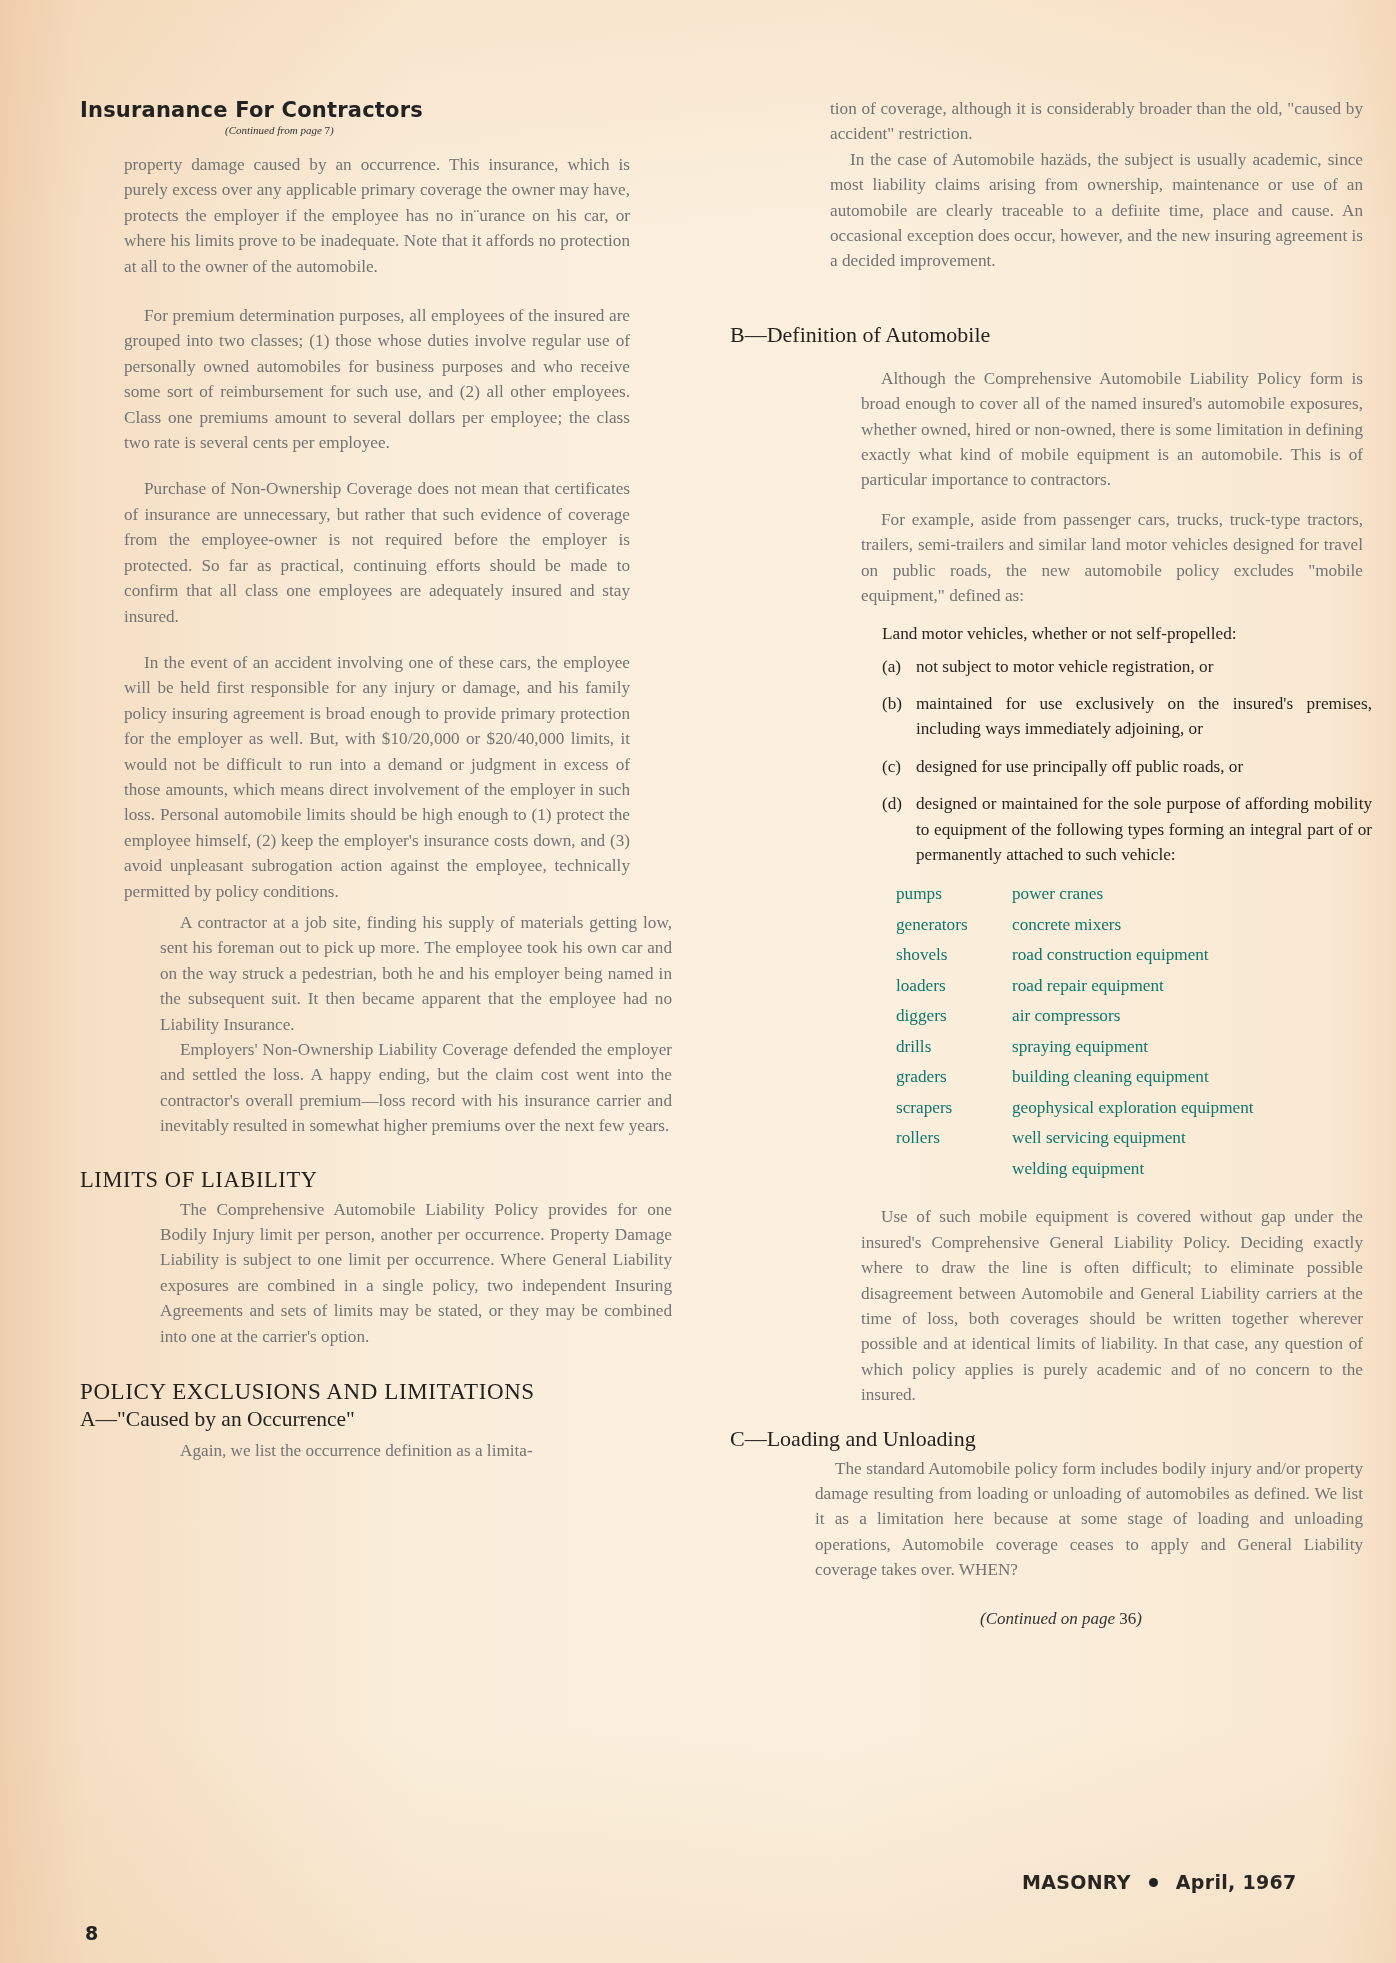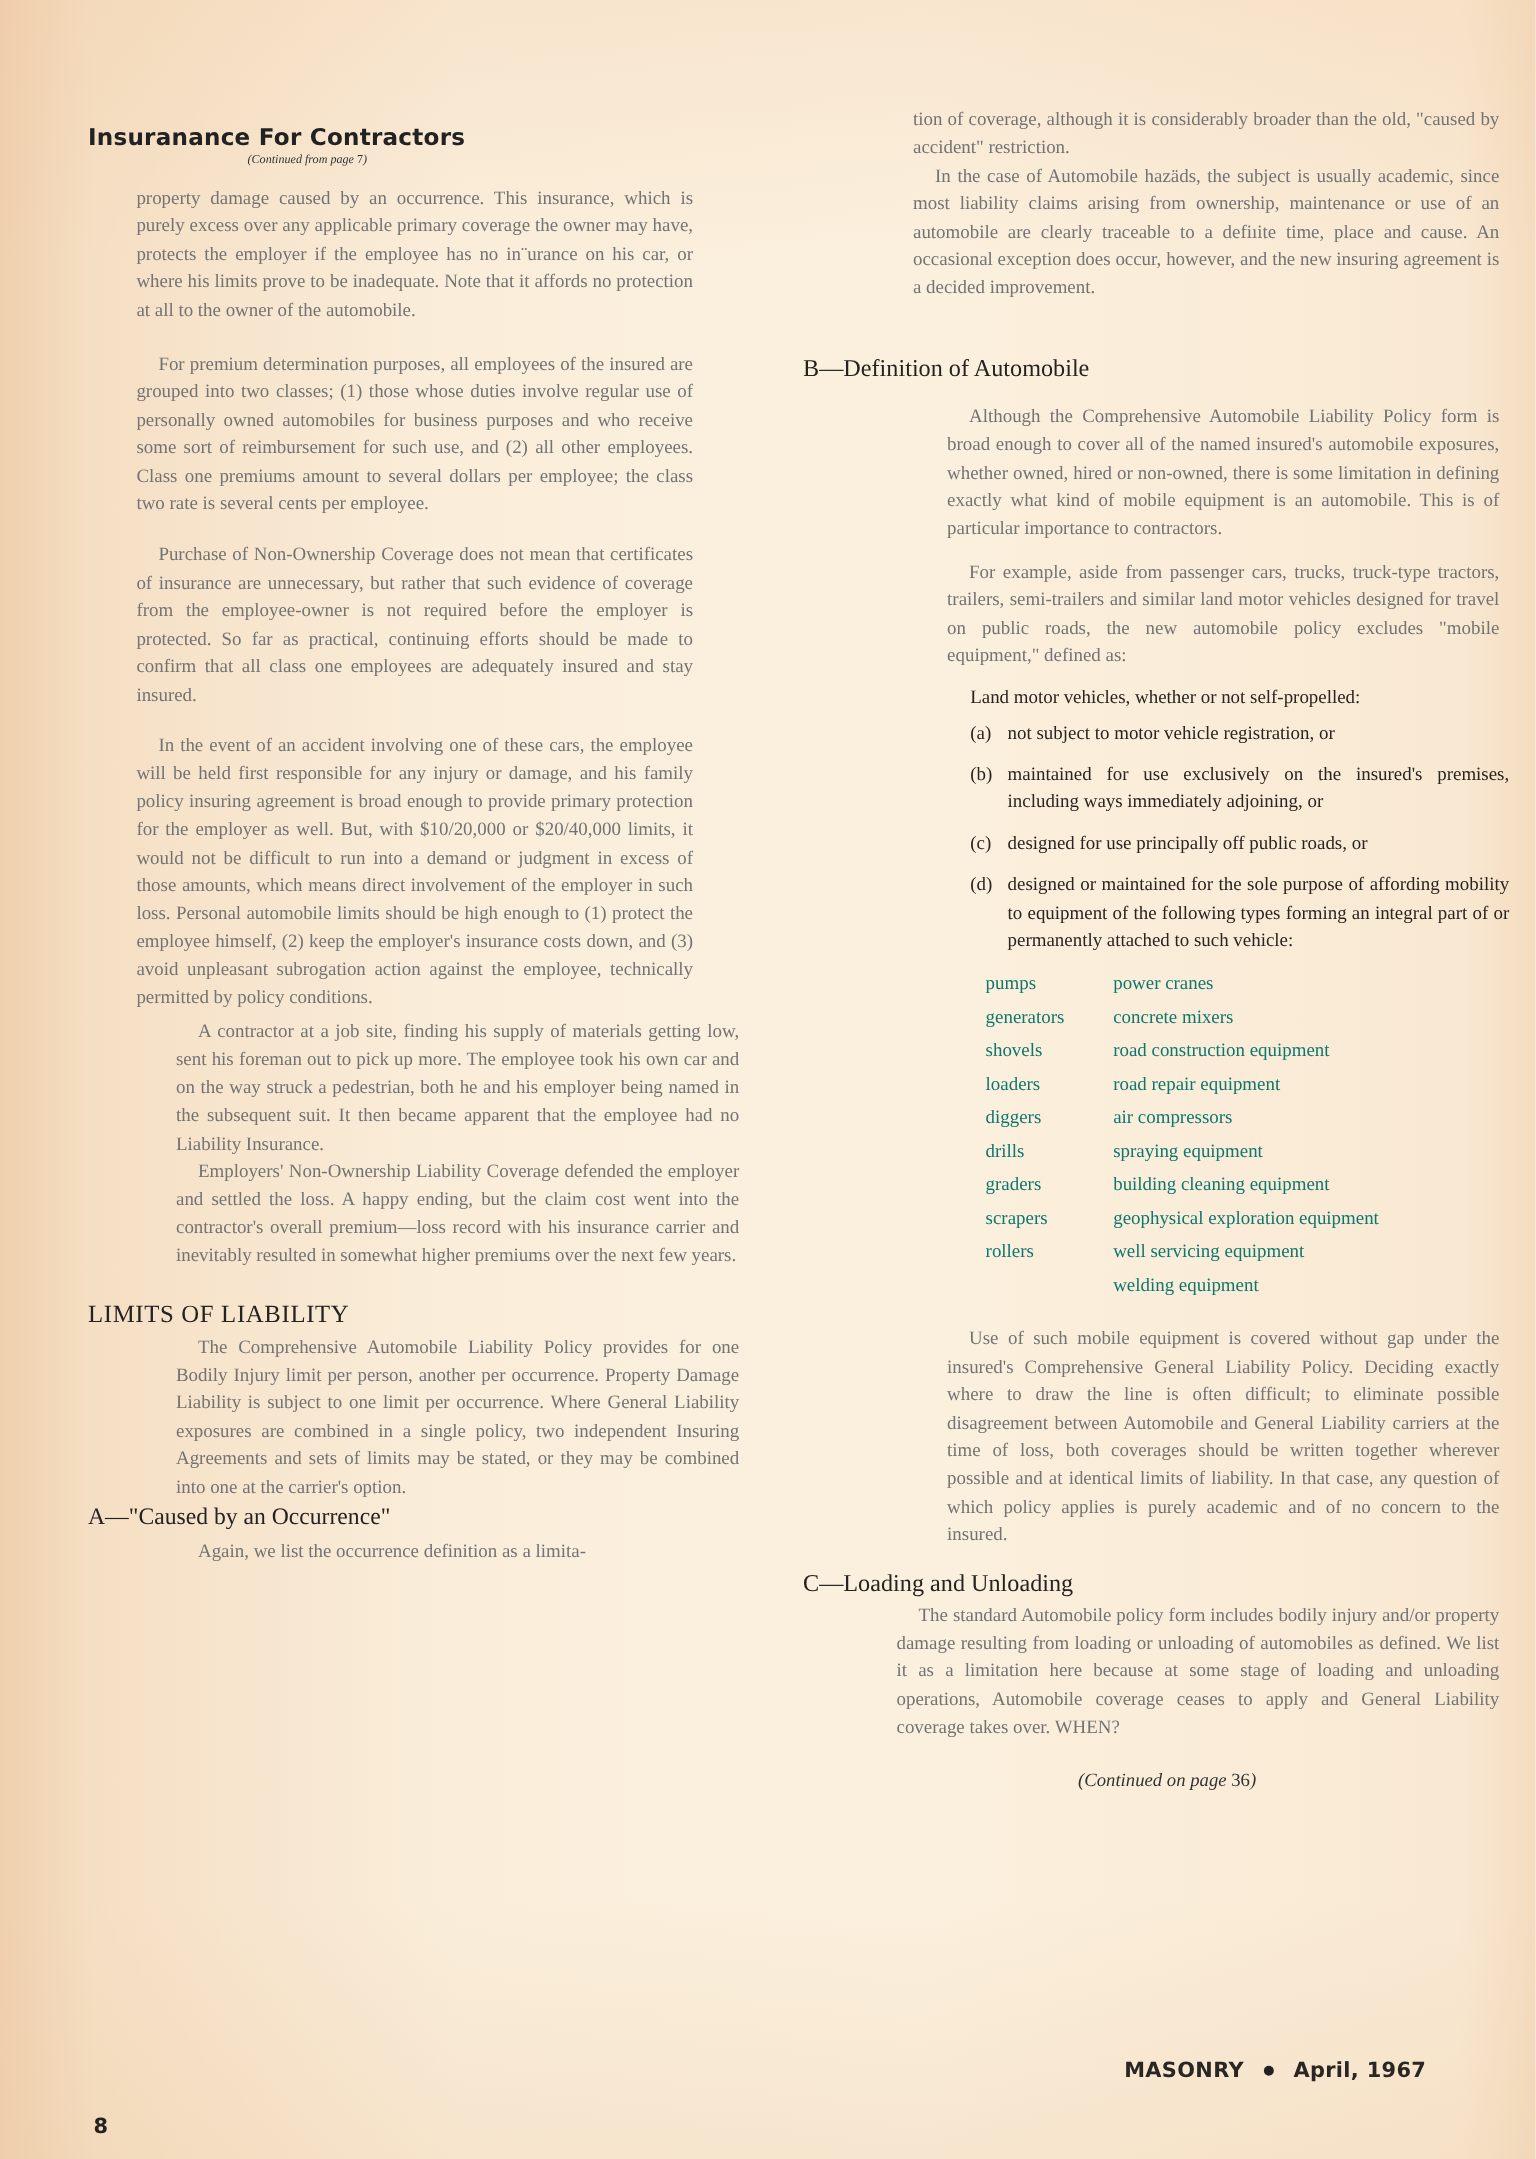--- a/index.html
+++ b/index.html
@@ -9,21 +9,21 @@
     background: linear-gradient(90deg, #efcfae 0%, #f5dfc4 6%, #faeedb 30%, #fbf0de 60%, #f9e9d3 95%, #f4dcc0 100%);
     color: #2a2420;
     font-family: "Liberation Serif", "DejaVu Serif", serif;
   }
   .page-overlay {
     position: absolute; inset: 0;
     background: linear-gradient(180deg, rgba(240,200,160,0.25) 0%, rgba(255,255,255,0) 12%, rgba(255,255,255,0) 88%, rgba(235,200,160,0.25) 100%);
     pointer-events: none;
   }
   .col { position: absolute; }
-  .col-left { left: 80px; top: 113px; width: 600px; }
+  .col-left { left: 80px; top: 98px; width: 600px; }
   .col-right { left: 730px; top: 96px; width: 640px; }
 
   .article-title {
     font-family: "DejaVu Sans", "Liberation Sans", sans-serif;
     font-weight: bold; font-size: 21px; letter-spacing: 0.2px;
     margin: 0 0 2px 0; color: #222;
   }
   .continued-from {
     font-style: italic; font-size: 11px; margin: 0 0 16px 145px; color: #333;
   }
@@ -93,20 +93,21 @@
   <div class="indent-block" style="margin-left:80px; width:512px; margin-top:6px;">
     <p class="body-text para">A contractor at a job site, finding his supply of materials getting low, sent his foreman out to pick up more. The employee took his own car and on the way struck a pedestrian, both he and his employer being named in the subsequent suit. It then became apparent that the employee had no Liability Insurance.</p>
     <p class="body-text para">Employers' Non-Ownership Liability Coverage defended the employer and settled the loss. A happy ending, but the claim cost went into the contractor's overall premium—loss record with his insurance carrier and inevitably resulted in somewhat higher premiums over the next few years.</p>
   </div>
 
   <h2 class="h-section h-caps" style="margin-top:28px;">LIMITS OF LIABILITY</h2>
   <div class="indent-block" style="margin-left:80px; width:512px; margin-top:4px;">
     <p class="body-text para">The Comprehensive Automobile Liability Policy provides for one Bodily Injury limit per person, another per occurrence. Property Damage Liability is subject to one limit per occurrence. Where General Liability exposures are combined in a single policy, two independent Insuring Agreements and sets of limits may be stated, or they may be combined into one at the carrier's option.</p>
   </div>
 
+  <h2 class="h-section h-caps" style="margin-top:30px; font-size:23px;">POLICY EXCLUSIONS AND LIMITATIONS</h2>
   <h3 class="h-section" style="margin-top:2px; font-size:21.5px;">A—"Caused by an Occurrence"</h3>
   <div class="indent-block" style="margin-left:80px; width:512px; margin-top:6px;">
     <p class="body-text para" style="text-align:left;">Again, we list the occurrence definition as a limita-</p>
   </div>
 </div>
 
 <div class="col col-right">
   <div class="rc-indent">
     <p class="body-text">tion of coverage, although it is considerably broader than the old, "caused by accident" restriction.</p>
     <p class="body-text para">In the case of Automobile hazäds, the subject is usually academic, since most liability claims arising from ownership, maintenance or use of an automobile are clearly traceable to a defiıite time, place and cause. An occasional exception does occur, however, and the new insuring agreement is a decided improvement.</p>

